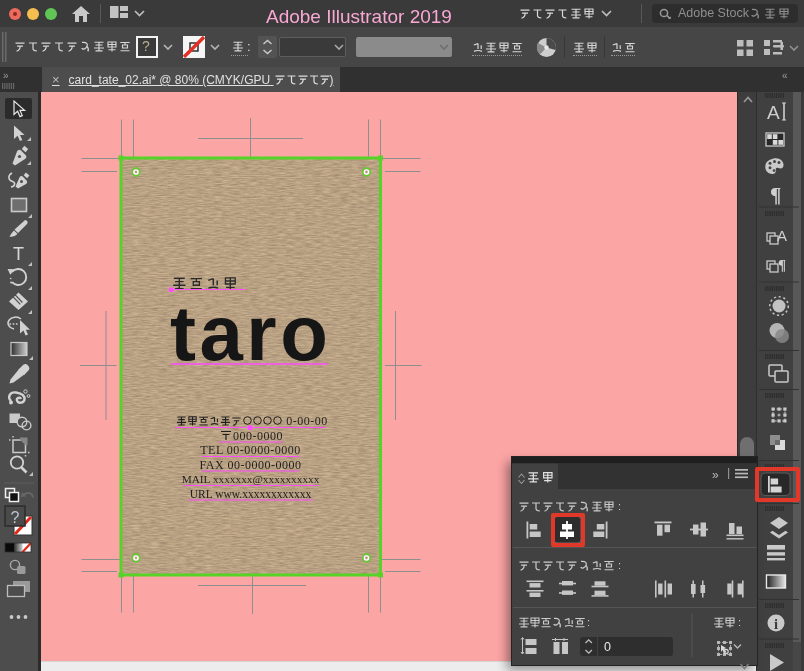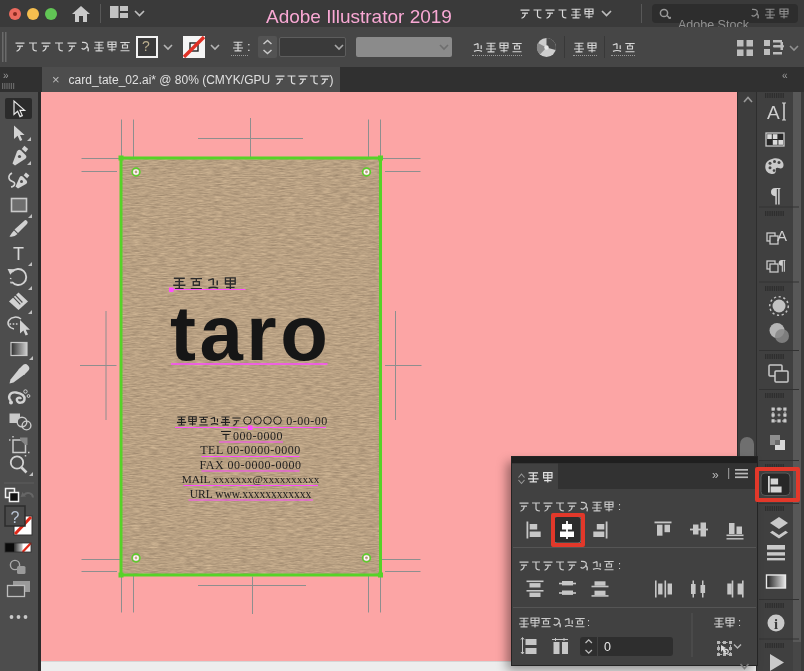--- a/index.html
+++ b/index.html
@@ -2,21 +2,21 @@
 <html><head><meta charset="utf-8">
 <style>
   html,body{margin:0;padding:0;}
   body{width:804px;height:671px;overflow:hidden;position:relative;
        font-family:"Liberation Sans",sans-serif;background:#fff;transform:translateZ(0);}
   .abs{position:absolute;}
   svg{display:block;}
   #titlebar{left:0;top:0;width:804px;height:27px;background:#3a3a3a;}
   #controlbar{left:0;top:27px;width:804px;height:40px;background:#464646;}
   #tabstrip{left:0;top:67px;width:804px;height:25px;background:#303030;}
-  #doctab{left:42px;top:67px;width:298px;height:25px;background:#4d4d4d;color:#e0e0e0;font-size:12px;line-height:26px;}
+  #doctab{left:42px;top:67px;width:298px;height:25px;background:#4d4d4d;color:#e0e0e0;font-size:12px;line-height:26px;text-decoration:underline;}
   .tl{width:12px;height:12px;border-radius:50%;position:absolute;top:8px;}
   .vsep{position:absolute;width:1px;}
   #toolbar{left:0;top:92px;width:38px;height:579px;background:#4d4d4d;border-right:3px solid #2b2b2b;}
   #rstrip{left:756px;top:92px;width:48px;height:579px;background:#404040;border-left:1px solid #2e2e2e;box-sizing:border-box;}
   #rstriptop{left:756px;top:67px;width:48px;height:25px;background:#303030;}
   #vscroll{left:737px;top:92px;width:19px;height:569px;background:#3d3d3d;border-left:1px solid #2b2b2b;box-sizing:border-box;}
   #canvas{left:41px;top:92px;width:696px;height:569px;background:#fca5a5;}
   #canvasbottom{left:41px;top:661px;width:715px;height:10px;background:#ededed;border-top:1px solid #d6d6d6;box-sizing:border-box;}
   #panel{left:512px;top:457px;width:245px;height:208px;background:#414141;box-shadow:-5px 5px 10px rgba(0,0,0,0.4);outline:1px solid #242424;}
 </style>
@@ -78,21 +78,21 @@
   <svg class="abs" style="left:601px;top:10px;" width="11" height="7" viewBox="0 0 11 7">
     <path d="M1,1 L5.5,5.5 L10,1" stroke="#bdbdbd" stroke-width="1.7" fill="none"></path>
   </svg>
   <div class="vsep" style="left:641px;top:4px;height:19px;background:#585858;"></div>
   <div class="abs" style="left:652px;top:4px;width:146px;height:19px;background:#2d2d2d;border-radius:4px;"></div>
   <svg class="abs" style="left:659px;top:8px;" width="13" height="12" viewBox="0 0 13 12">
     <circle cx="5" cy="5" r="3.6" stroke="#9a9a9a" stroke-width="1.5" fill="none"></circle>
     <path d="M8,7.5 L11,10.5" stroke="#9a9a9a" stroke-width="1.5"></path>
     <path d="M9,10.8 l3,-2.4 v2.4 z" fill="#9a9a9a"></path>
   </svg>
-  <div class="abs" style="left:678px;top:18px;font-size:12.5px;color:#8f8f8f;">Adobe Stock</div>
+  <div class="abs" style="left:678px;top:6px;font-size:12.5px;color:#8f8f8f;">Adobe Stock</div>
   <svg class="abs" style="left:749px;top:7px;color:#8f8f8f;" width="44" height="13" viewBox="0 0 44 13">
     <use href="#kj5" x="0"></use>
       <use href="#kj1" x="15"></use>
       <use href="#kj2" x="29"></use>
   </svg>
 </div>
 
 <div class="abs" id="controlbar">
   <svg class="abs" style="left:2px;top:5px;" width="6" height="30" viewBox="0 0 6 30">
     <g fill="#6a6a6a">

